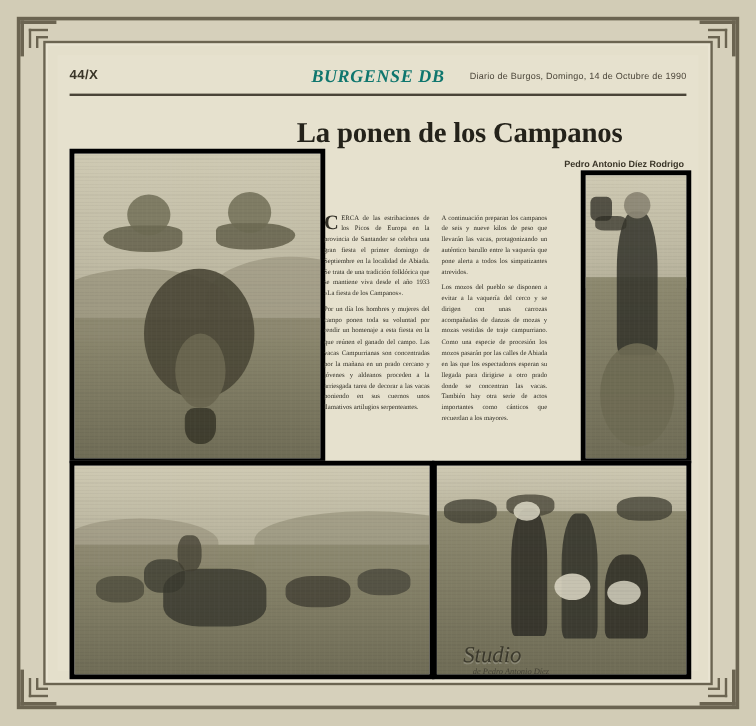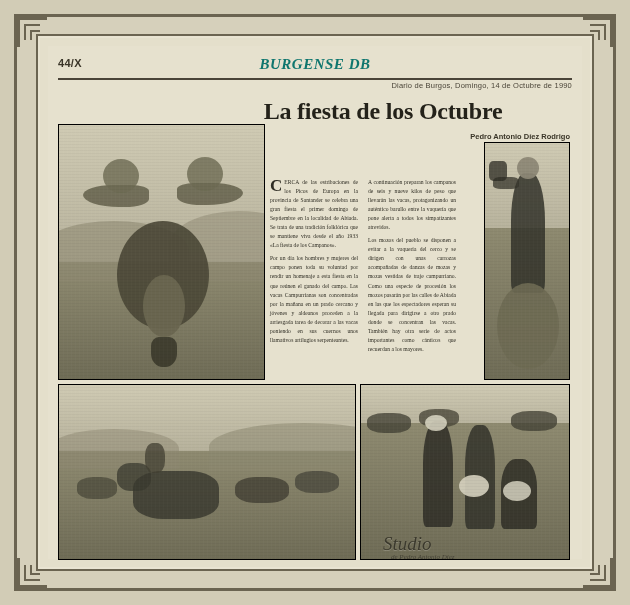--- a/index.html
+++ b/index.html
@@ -100,21 +100,20 @@
     font-style: italic;
     color: #0f766e;
     letter-spacing: 0.5px;
   }
   .masthead-date {
     position: absolute;
     right: 0; top: 3px;
     font-size: 7.5px;
     color: #4a4438;
     letter-spacing: 0.2px;
-    margin-top: 22px;
   }
 
   
   .section-bar {
     position: absolute;
     left: 10px; top: 36px;
     width: 150px; height: 15px;
     border-top: 1px solid #6b6451;
     border-bottom: 1px solid #6b6451;
     background: #ded8c3;
@@ -144,21 +143,21 @@
     right: 12px; top: 86px;
     font-size: 7.5px;
     font-weight: bold;
     color: #3a3528;
     text-align: center;
   }
 
   
   .photo {
     position: absolute;
-    border: 1px solid #000000;
+    border: 4px solid #000000;
     overflow: hidden;
     background: #a3a3a3;
   }
   .photo .sky {
     position: absolute;
     left: 0; top: 0; right: 0;
     background: linear-gradient(#cfcab3, #b5b09a);
   }
   .photo .ground {
     position: absolute;
@@ -289,21 +288,21 @@
   <div class="page">
     <div class="page-inner">
 
       <div class="masthead">
         <div class="folio">44/X</div>
         <div class="masthead-title">BURGENSE DB</div>
         <div class="masthead-date">Diario de Burgos, Domingo, 14 de Octubre de 1990</div>
       </div>
 
 
-      <div class="headline">La fiesta de los Octubre</div>
+      <div class="headline">La ponen de los Campanos</div>
       <div class="byline">Pedro Antonio Díez Rodrigo</div>
 
       <div class="photo" id="photo-cow-bell">
         <div class="sky" style="height:58%"></div>
         <div class="ground" style="height:46%"></div>
         <div class="hill" style="left:-20px; top:96px; width:150px; height:60px; opacity:.6"></div>
         <div class="hill" style="left:110px; top:86px; width:140px; height:70px; opacity:.5"></div>
 
         <div class="blob" style="left:58px; top:96px; width:92px; height:108px; background:#4a4736; opacity:.9"></div>
         <div class="blob" style="left:84px; top:150px; width:42px; height:62px; background:#6a6650; opacity:.95"></div>

